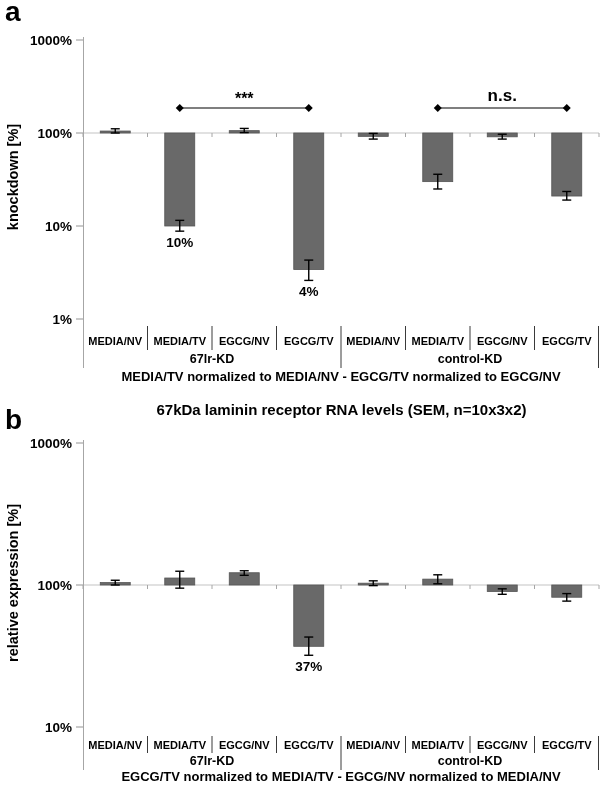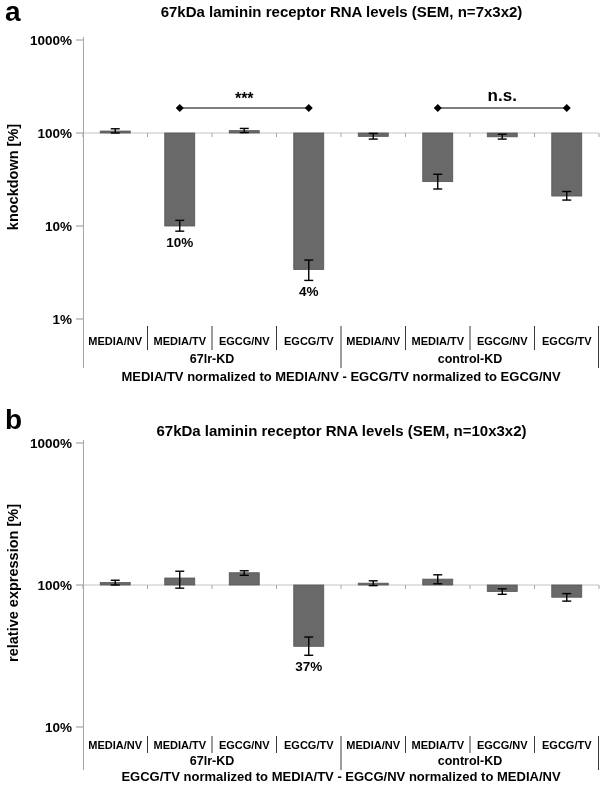--- a/index.html
+++ b/index.html
@@ -6,34 +6,33 @@
   body{width:600px;height:790px;font-family:"Liberation Sans",sans-serif;color:#000;}
   .figure{position:relative;width:600px;height:790px;background:#fff;overflow:hidden;}
   .panel{position:absolute;left:0;width:600px;}
   .panel-a{top:0;height:400px;}
   .panel-b{top:400px;height:390px;}
   .panel-letter{position:absolute;left:5px;font-size:28px;font-weight:bold;line-height:28px;}
   .panel-a .panel-letter{top:-2px;}
   .panel-b .panel-letter{top:6px;}
   .panel-title{position:absolute;left:83px;width:517px;text-align:center;font-size:15px;font-weight:bold;white-space:nowrap;}
   .panel-a .panel-title{top:3px;}
-  .panel-b .panel-title{top:22px;}
+  .panel-b .panel-title{top:1px;}
   .y-axis-title{position:absolute;white-space:nowrap;font-size:14.5px;font-weight:bold;transform:translate(-50%,-50%) rotate(-90deg);}
   .panel-a .y-axis-title{left:13px;top:177px;}
   .panel-b .y-axis-title{left:13px;top:183px;}
   svg.chart{position:absolute;left:0;top:0;display:block;}
 </style>
 </head>
 <body>
 
 <div class="figure">
 
   <section class="panel panel-a">
     <div class="panel-letter">a</div>
-    <div class="panel-title">67kDa laminin receptor RNA levels (SEM, n=7x3x2)</div>
     <div class="y-axis-title">knockdown [%]</div>
     <svg class="chart" width="600" height="400" viewBox="0 0 600 400">
         <line x1="83" y1="133" x2="599" y2="133" stroke="#c4c4c4" stroke-width="1.2"></line>
         <line x1="83" y1="133" x2="83" y2="137" stroke="#a6a6a6" stroke-width="1"></line>
         <line x1="147.5" y1="133" x2="147.5" y2="137" stroke="#a6a6a6" stroke-width="1"></line>
         <line x1="212" y1="133" x2="212" y2="137" stroke="#a6a6a6" stroke-width="1"></line>
         <line x1="276.5" y1="133" x2="276.5" y2="137" stroke="#a6a6a6" stroke-width="1"></line>
         <line x1="341" y1="133" x2="341" y2="137" stroke="#a6a6a6" stroke-width="1"></line>
         <line x1="405.5" y1="133" x2="405.5" y2="137" stroke="#a6a6a6" stroke-width="1"></line>
         <line x1="470" y1="133" x2="470" y2="137" stroke="#a6a6a6" stroke-width="1"></line>

